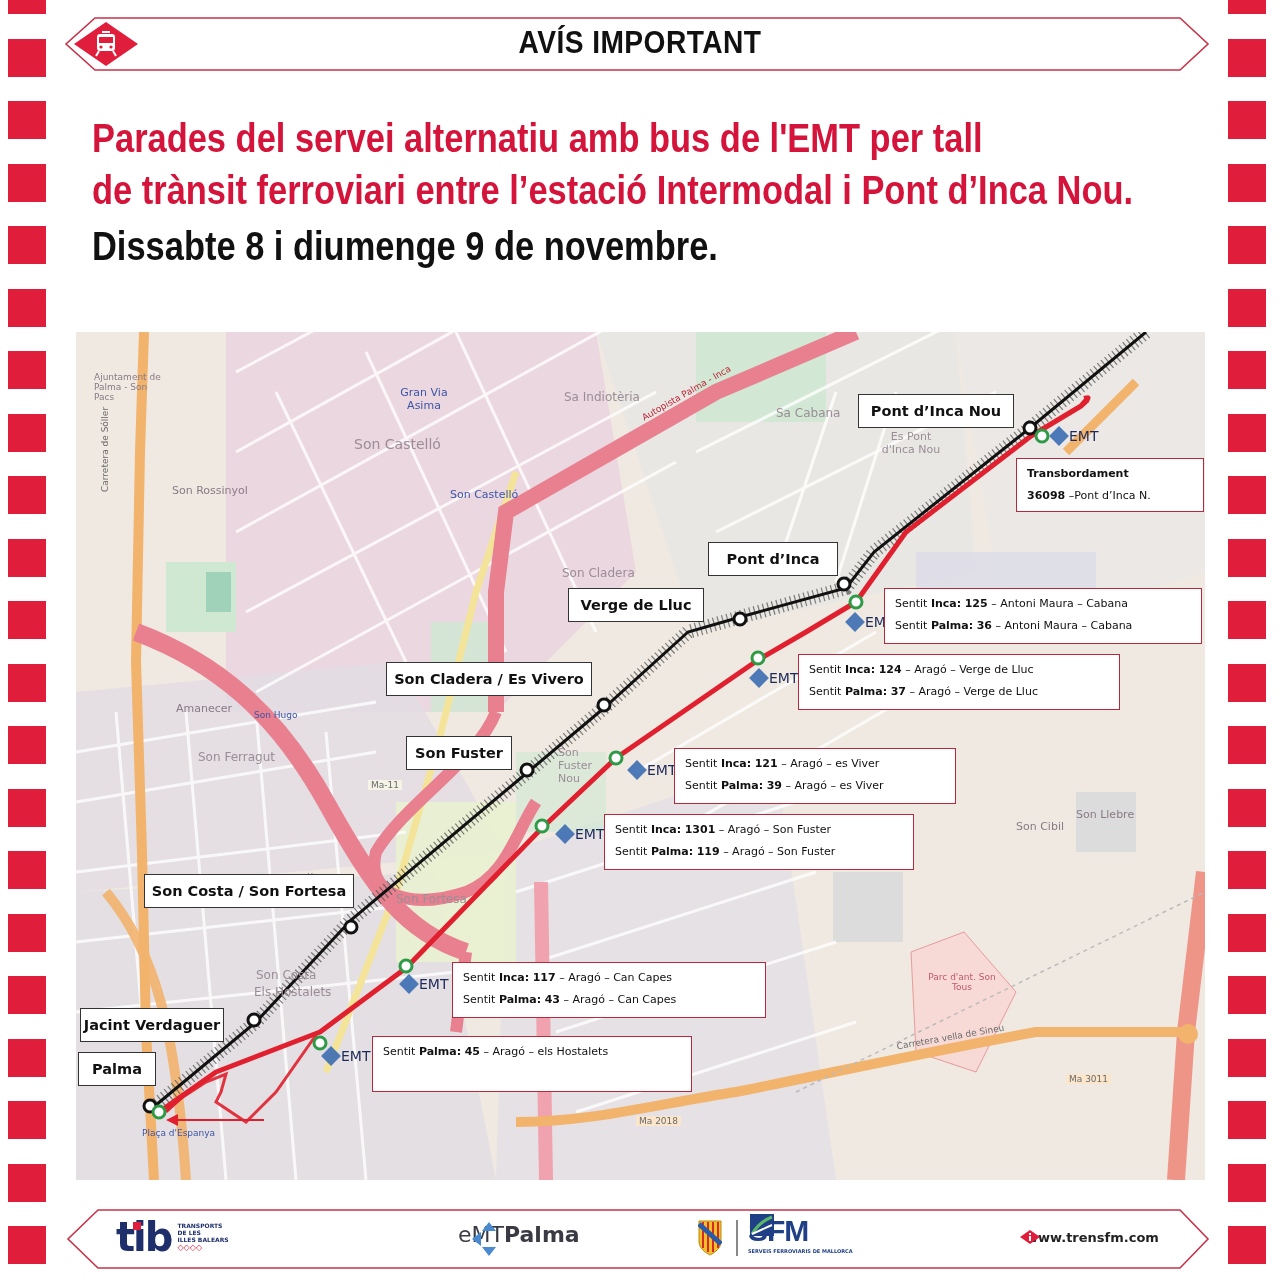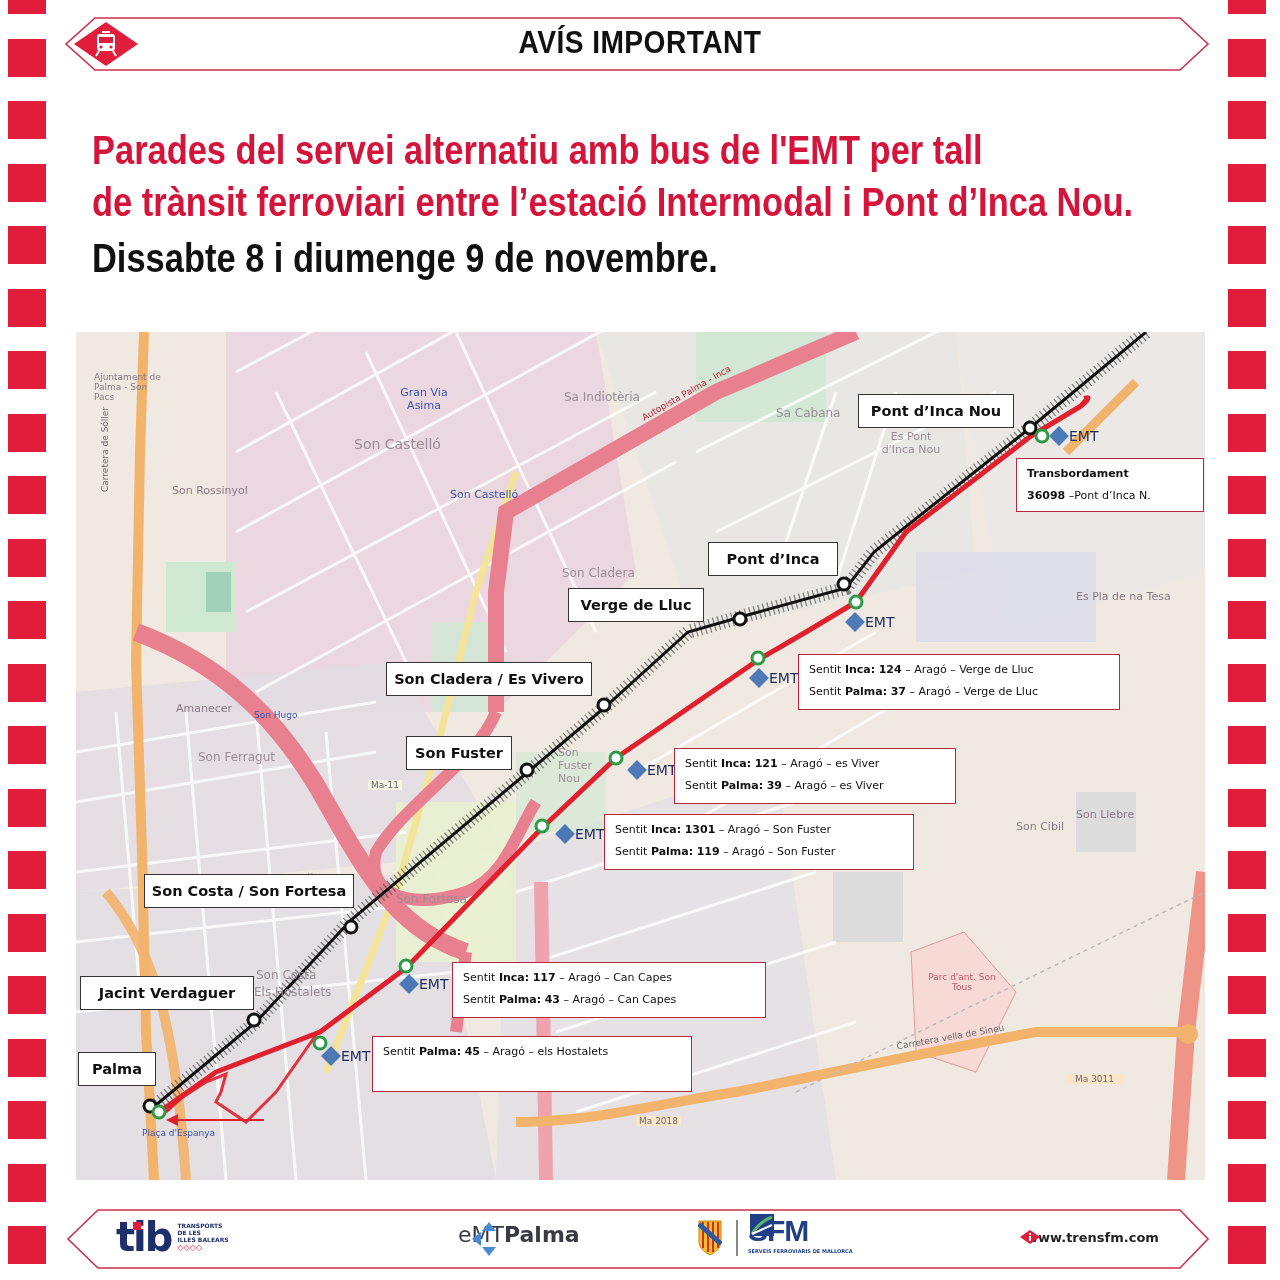--- a/index.html
+++ b/index.html
@@ -13,21 +13,21 @@
 
   .banner { position: absolute; }
   .banner svg { position: absolute; left: 0; top: 0; }
 
   .header-title {
     position: absolute; left: 0; right: 0; top: 26px; text-align: center;
     font-family: "Liberation Sans", sans-serif; font-weight: bold; font-size: 32px;
     color: #111; letter-spacing: 0.5px; transform: scaleX(0.88);
   }
 
-  .headline { position: absolute; left: 92px; top: 124px; width: 1120px; }
+  .headline { position: absolute; left: 92px; top: 112px; width: 1120px; }
   .headline .line {
     font-family: "Liberation Sans", sans-serif; font-weight: bold;
     font-size: 41px; line-height: 52px; white-space: nowrap;
     transform-origin: left center; transform: scaleX(0.84);
   }
   .headline .red { color: #d4143a; }
   .headline .black { color: #111; }
 
   .map { position: absolute; left: 76px; top: 332px; width: 1129px; height: 848px; overflow: hidden; background: #efeae2; }
   .map svg { position: absolute; left: 0; top: 0; }
@@ -259,30 +259,30 @@
   <div class="maptext" style="left:1000px;top:258px;">Es Pla de na Tesa</div>
   <div class="maptext" style="left:846px;top:640px;width:80px;white-space:normal;text-align:center;color:#c05a6a;font-size:9px;">Parc d'ant. Son Tous</div>
   <div class="maptext blue" style="left:66px;top:796px;font-size:9px;">Plaça d'Espanya</div>
   <div class="maptext blue" style="left:178px;top:378px;font-size:9px;">Son Hugo</div>
   <div class="maptext" style="left:18px;top:40px;width:70px;white-space:normal;font-size:9px;">Ajuntament de Palma - Son Pacs</div>
   <div class="maptext road" style="left:24px;top:160px;transform:rotate(-90deg);transform-origin:left top;">Carretera de Sóller</div>
   <div class="maptext road" style="left:560px;top:56px;transform:rotate(-30deg);color:#b23;">Autopista Palma - Inca</div>
   <div class="maptext road" style="left:820px;top:700px;transform:rotate(-10deg);">Carretera vella de Sineu</div>
   <div class="maptext road" style="left:454px;top:668px;background:#f6c7cf;padding:0 3px;">Ma-20</div>
   <div class="maptext road" style="left:292px;top:448px;background:#f5f2e6;padding:0 3px;">Ma-11</div>
-  <div class="maptext road" style="left:990px;top:742px;background:#fbe6cc;padding:0 9px;">Ma 3011</div>
+  <div class="maptext road" style="left:990px;top:742px;background:#fbe6cc;padding:0 3px;">Ma 3011</div>
   <div class="maptext road" style="left:560px;top:784px;background:#fbe6cc;padding:0 3px;">Ma 2018</div>
 
   <div class="label-box" style="left:782px;top:62px;width:156px;height:34px;">Pont d’Inca Nou</div>
   <div class="label-box" style="left:632px;top:210px;width:130px;height:34px;">Pont d’Inca</div>
   <div class="label-box" style="left:492px;top:256px;width:136px;height:34px;">Verge de Lluc</div>
   <div class="label-box" style="left:310px;top:330px;width:206px;height:34px;">Son Cladera / Es Vivero</div>
   <div class="label-box" style="left:330px;top:404px;width:106px;height:34px;">Son Fuster</div>
   <div class="label-box" style="left:68px;top:542px;width:210px;height:34px;">Son Costa / Son Fortesa</div>
-  <div class="label-box" style="left:4px;top:644px;width:174px;height:34px;">Jacint Verdaguer</div>
+  <div class="label-box" style="left:4px;top:676px;width:144px;height:34px;">Jacint Verdaguer</div>
   <div class="label-box" style="left:2px;top:720px;width:78px;height:34px;">Palma</div>
 
   <div class="emt-logo" style="left:976px;top:96px;">
       <span class="dia"></span>
       <span>EMT</span>
     </div>
   <div class="emt-logo" style="left:772px;top:282px;">
       <span class="dia"></span>
       <span>EMT</span>
     </div>
@@ -305,20 +305,24 @@
   <div class="emt-logo" style="left:248px;top:716px;">
       <span class="dia"></span>
       <span>EMT</span>
     </div>
 
   <div class="stop-box" style="left:940px;top:126px;width:188px;height:54px;padding-top:4px;">
     <div><b>Transbordament</b></div>
     <div><b>36098</b> <span>–Pont d’Inca N.</span></div>
   </div>
 
+  <div class="stop-box" style="left:808px;top:256px;width:318px;height:56px;">
+    <div><span>Sentit </span><b>Inca:</b> <b>125</b> <span>– Antoni Maura – Cabana</span></div>
+    <div><span>Sentit </span><b>Palma:</b> <b>36</b> <span>– Antoni Maura – Cabana</span></div>
+  </div>
   <div class="stop-box" style="left:722px;top:322px;width:322px;height:56px;">
     <div><span>Sentit </span><b>Inca:</b> <b>124</b> <span>– Aragó – Verge de Lluc</span></div>
     <div><span>Sentit </span><b>Palma:</b> <b>37</b> <span>– Aragó – Verge de Lluc</span></div>
   </div>
   <div class="stop-box" style="left:598px;top:416px;width:282px;height:56px;">
     <div><span>Sentit </span><b>Inca:</b> <b>121</b> <span>– Aragó – es Viver</span></div>
     <div><span>Sentit </span><b>Palma:</b> <b>39</b> <span>– Aragó – es Viver</span></div>
   </div>
   <div class="stop-box" style="left:528px;top:482px;width:310px;height:56px;">
     <div><span>Sentit </span><b>Inca:</b> <b>1301</b> <span>– Aragó – Son Fuster</span></div>

